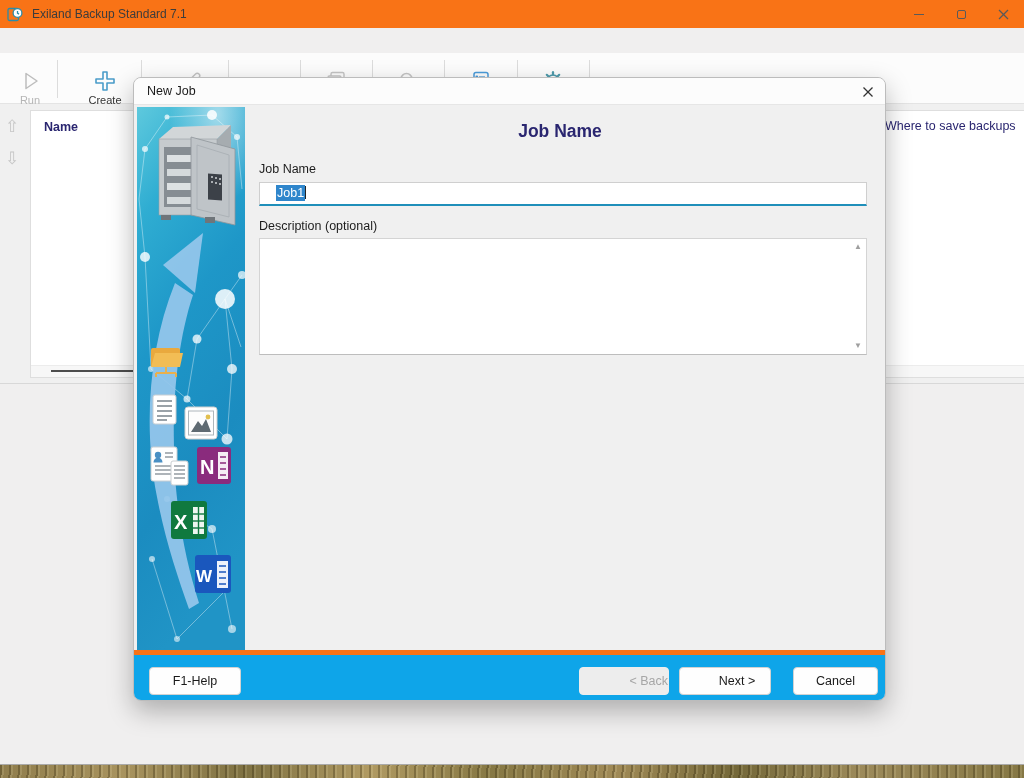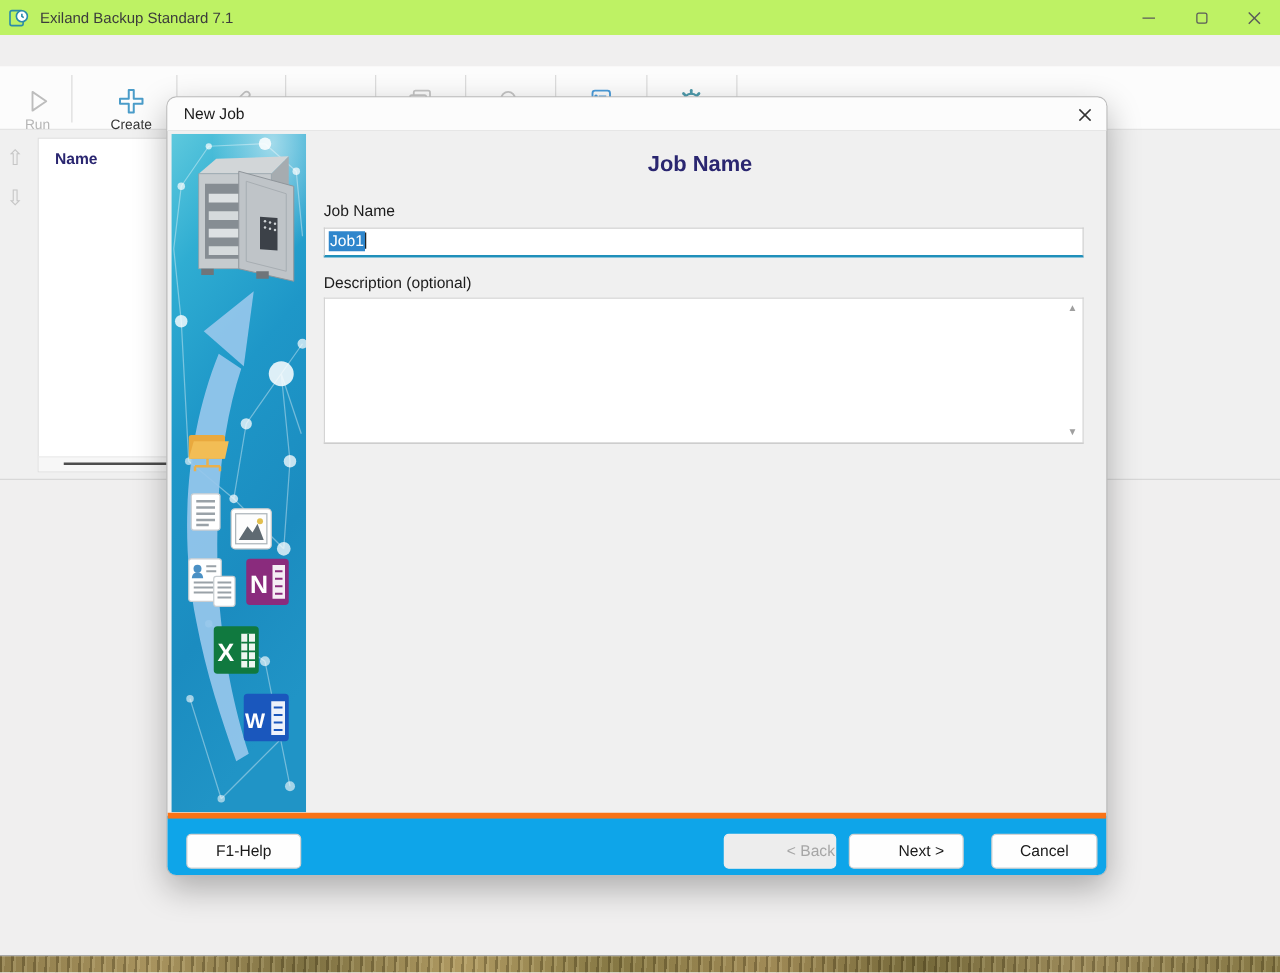--- a/index.html
+++ b/index.html
@@ -1,21 +1,21 @@
 <!DOCTYPE html>
 <html><head>
 <meta charset="utf-8">
 <style>
   * { margin:0; padding:0; box-sizing:border-box; }
   html,body { width:1024px; height:778px; overflow:hidden; }
   body { font-family:"Liberation Sans", sans-serif; background:#f0f0f0; }
   .screen { position:relative; width:1024px; height:778px; background:#f0efef; }
 
   
-  .titlebar { position:absolute; left:0; top:0; width:1024px; height:28px; background:#bef264; display:flex; align-items:center; }
+  .titlebar { position:absolute; left:0; top:0; width:1024px; height:28px; background:#f97316; display:flex; align-items:center; }
   .app-icon { margin:0 8px 0 6px; width:18px; height:18px; }
   .win-title { font-size:12px; color:#3c3c3c; }
   .win-controls { position:absolute; right:0; top:0; height:28px; display:flex; }
   .win-btn { width:42px; height:28px; display:flex; align-items:center; justify-content:center; cursor:default; }
   .min-glyph { width:10px; height:1px; background:#5a5a5a; }
   .max-glyph { width:9px; height:9px; border:1px solid #5a5a5a; border-radius:2px; }
 
   
   .menubar { position:absolute; left:0; top:28px; width:1024px; height:25px; background:#f2f1f1; border-bottom:1px solid #e2e2e2; }
   .menu-item { position:absolute; top:4px; font-size:12.5px; color:#1f1f1f; }
@@ -54,21 +54,21 @@
     border-bottom:1px solid #e6e6e6; border-radius:7px 7px 0 0; }
   .dlg-title { position:absolute; left:13px; top:0; line-height:27px; font-size:12.5px; color:#1a1a1a; }
   .dlg-close { position:absolute; right:8px; top:5px; width:18px; height:18px; display:flex; align-items:center; justify-content:center; }
   .dlg-body { position:absolute; left:0; top:27px; right:0; bottom:50px; }
   .wizard-art { position:absolute; left:3px; top:2px; width:108px; height:543px; overflow:hidden; }
   .wizard-art svg { display:block; }
   .dlg-heading { position:absolute; left:111px; right:10px; top:16px; text-align:center;
     font-size:17.5px; font-weight:600; color:#2a2670; }
   .field-label { position:absolute; left:125px; font-size:12.5px; color:#1c1c1c; }
   .name-input { position:absolute; left:125px; top:77px; width:608px; height:24px; background:#fff;
-    border:1px solid #cfcfcf; border-bottom:2px solid #1f8fba; font-size:12.5px; line-height:21px; padding-left:3px; }
+    border:1px solid #cfcfcf; border-bottom:2px solid #1f8fba; font-size:12.5px; line-height:21px; padding-left:16px; }
   .sel-text { background:#2f86cc; color:#fff; padding:1px 1px; }
   .caret { display:inline-block; width:1px; height:13px; background:#222; vertical-align:-2px; }
   .desc-area { position:absolute; left:125px; top:133px; width:608px; height:117px; background:#fff;
     border:1px solid #d4d4d4; border-bottom-color:#bdbdbd; }
   .scroll-arrow { position:absolute; right:4px; font-size:8px; color:#9f9f9f; line-height:1; }
 
   .dlg-footer { position:absolute; left:0; bottom:0; width:100%; height:50px; background:#0ea5e9;
     border-top:5px solid #f97316; border-radius:0 0 7px 7px; }
   .dlg-btn { position:absolute; top:12px; height:28px; border-radius:4px; font-size:12.5px;
     font-family:"Liberation Sans", sans-serif; background:#fefefe; border:1px solid #d2d2d2; color:#1a1a1a; }
@@ -188,20 +188,24 @@
     <div class="nav-strip">
       <span class="nav-arrow" style="top:14px;">⇧</span>
       <span class="nav-arrow" style="top:46px;">⇩</span>
     </div>
     <div class="job-list-panel">
       <span class="panel-header" style="left:13px; top:9px;font-weight:bold;">Name</span>
       <div class="hscroll-strip">
         <div class="hscroll-thumb"></div>
       </div>
     </div>
+    <div class="right-panel">
+      <span class="panel-header" style="left:4px; top:8px;">Where to save backups</span>
+      <div class="hscroll-strip"></div>
+    </div>
   </div>
 
   <div class="lower-pane"></div>
   <div class="wallpaper"></div>
 
   <div class="dialog">
     <div class="dlg-titlebar">
       <span class="dlg-title">New Job</span>
       <div class="dlg-close">
         <svg width="10" height="10" viewBox="0 0 10 10" stroke="#333" stroke-width="1.2">

